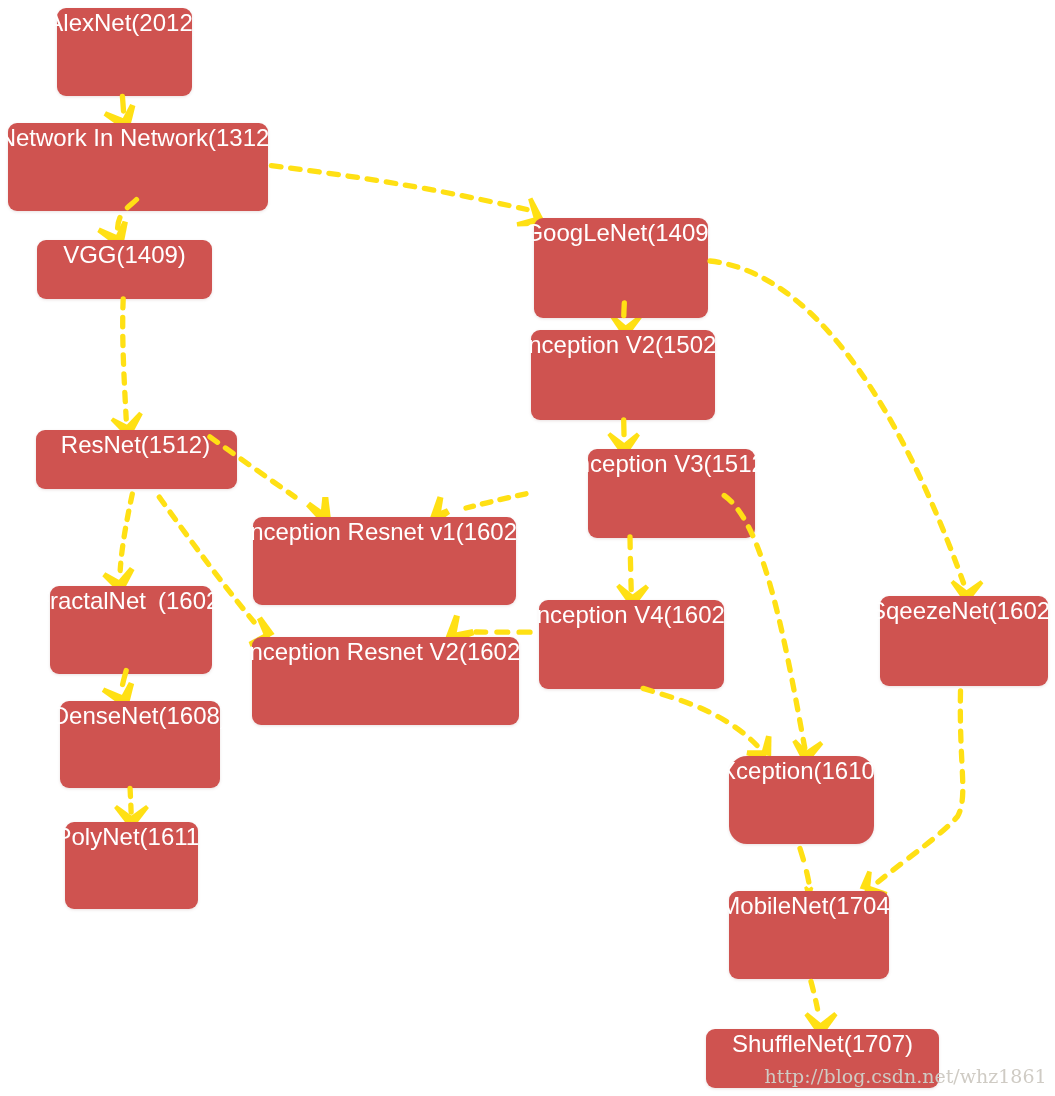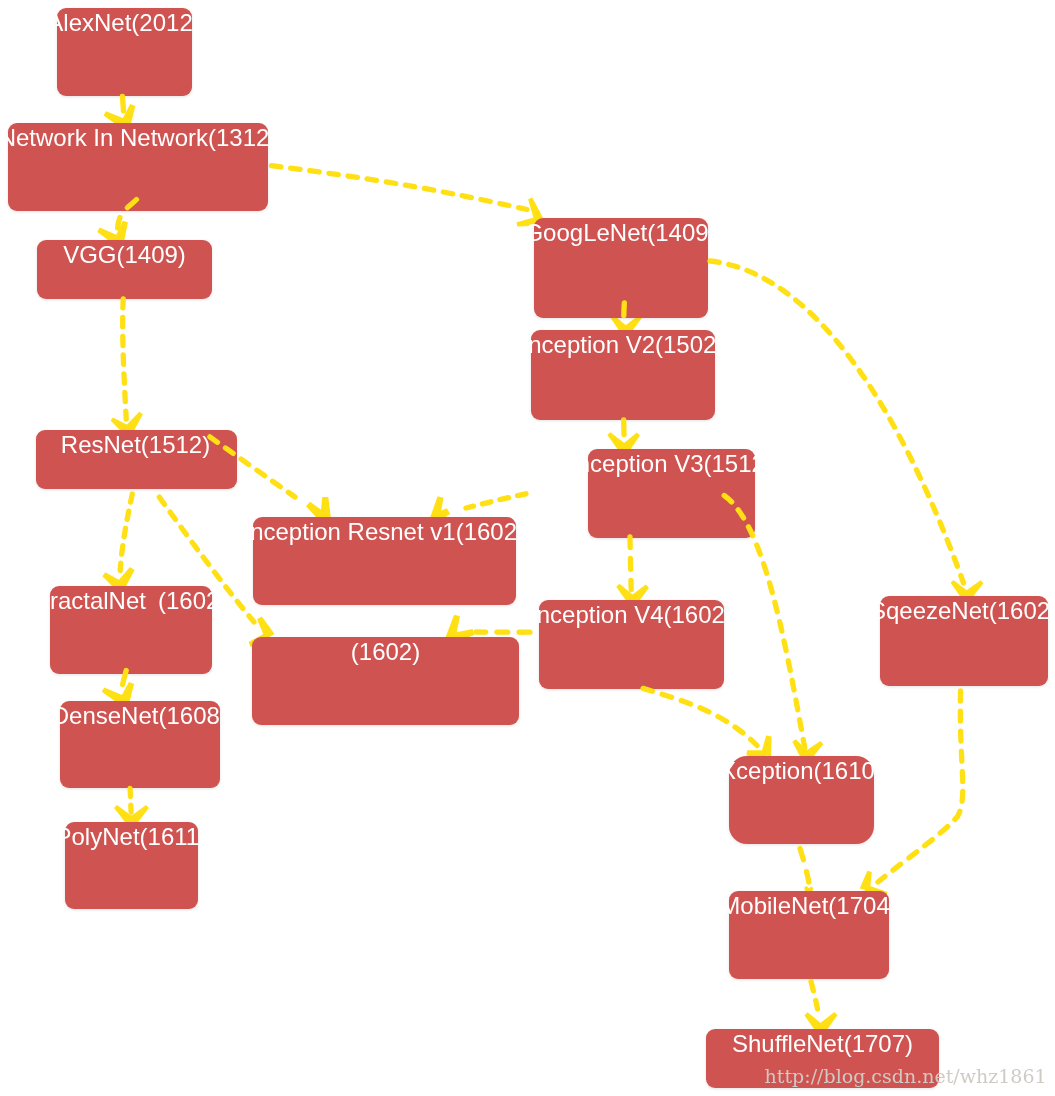--- a/index.html
+++ b/index.html
@@ -89,20 +89,21 @@
     </div>
 <div class="node" style="left:548px;top:448.5px;width:167px;height:89px;margin-left:40px;">
       <span class="ln">Inception V3</span>
       <span class="ln">(1512)</span>
     </div>
 <div class="node" style="left:252.5px;top:517px;width:263.5px;height:88px;">
       <span class="ln">Inception Resnet v1</span>
       <span class="ln">(1602)</span>
     </div>
 <div class="node" style="left:252px;top:637px;width:267px;height:88px;">
+      <span class="ln">Inception Resnet V2</span>
       <span class="ln">(1602)</span>
     </div>
 <div class="node" style="left:50.3px;top:586.4px;width:162px;height:88px;gap:12px;">
       <span class="ln">FractalNet</span>
       <span class="ln">(1602)</span>
     </div>
 <div class="node" style="left:60px;top:701px;width:159.5px;height:87px;">
       <span class="ln">DenseNet</span>
       <span class="ln">(1608)</span>
     </div>

